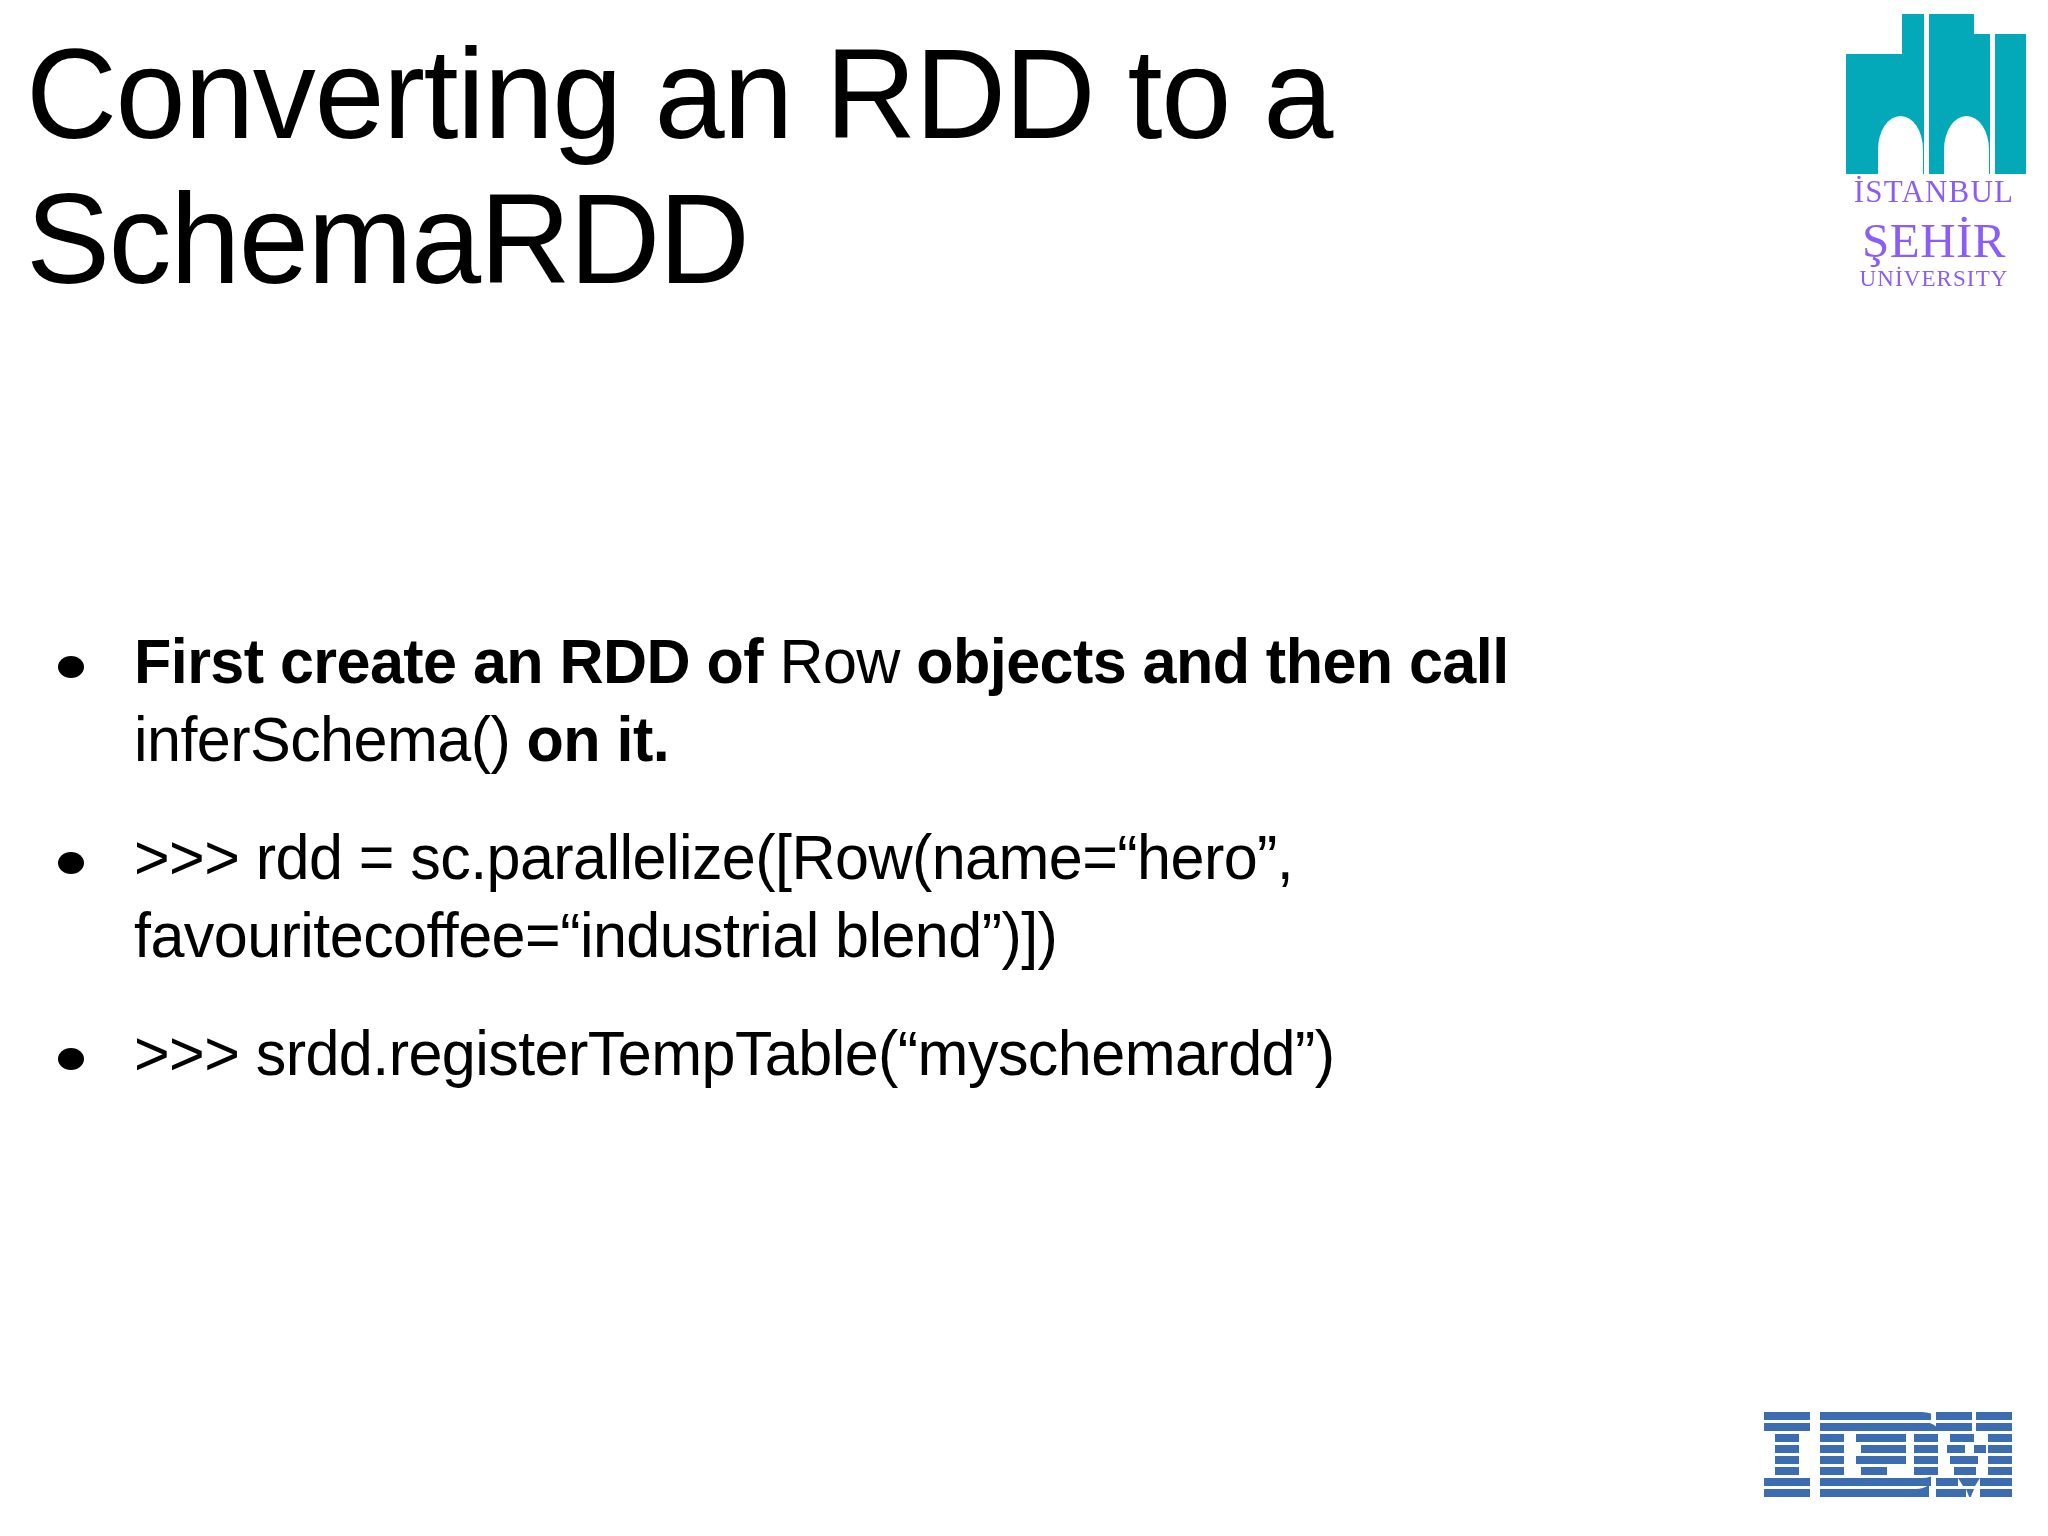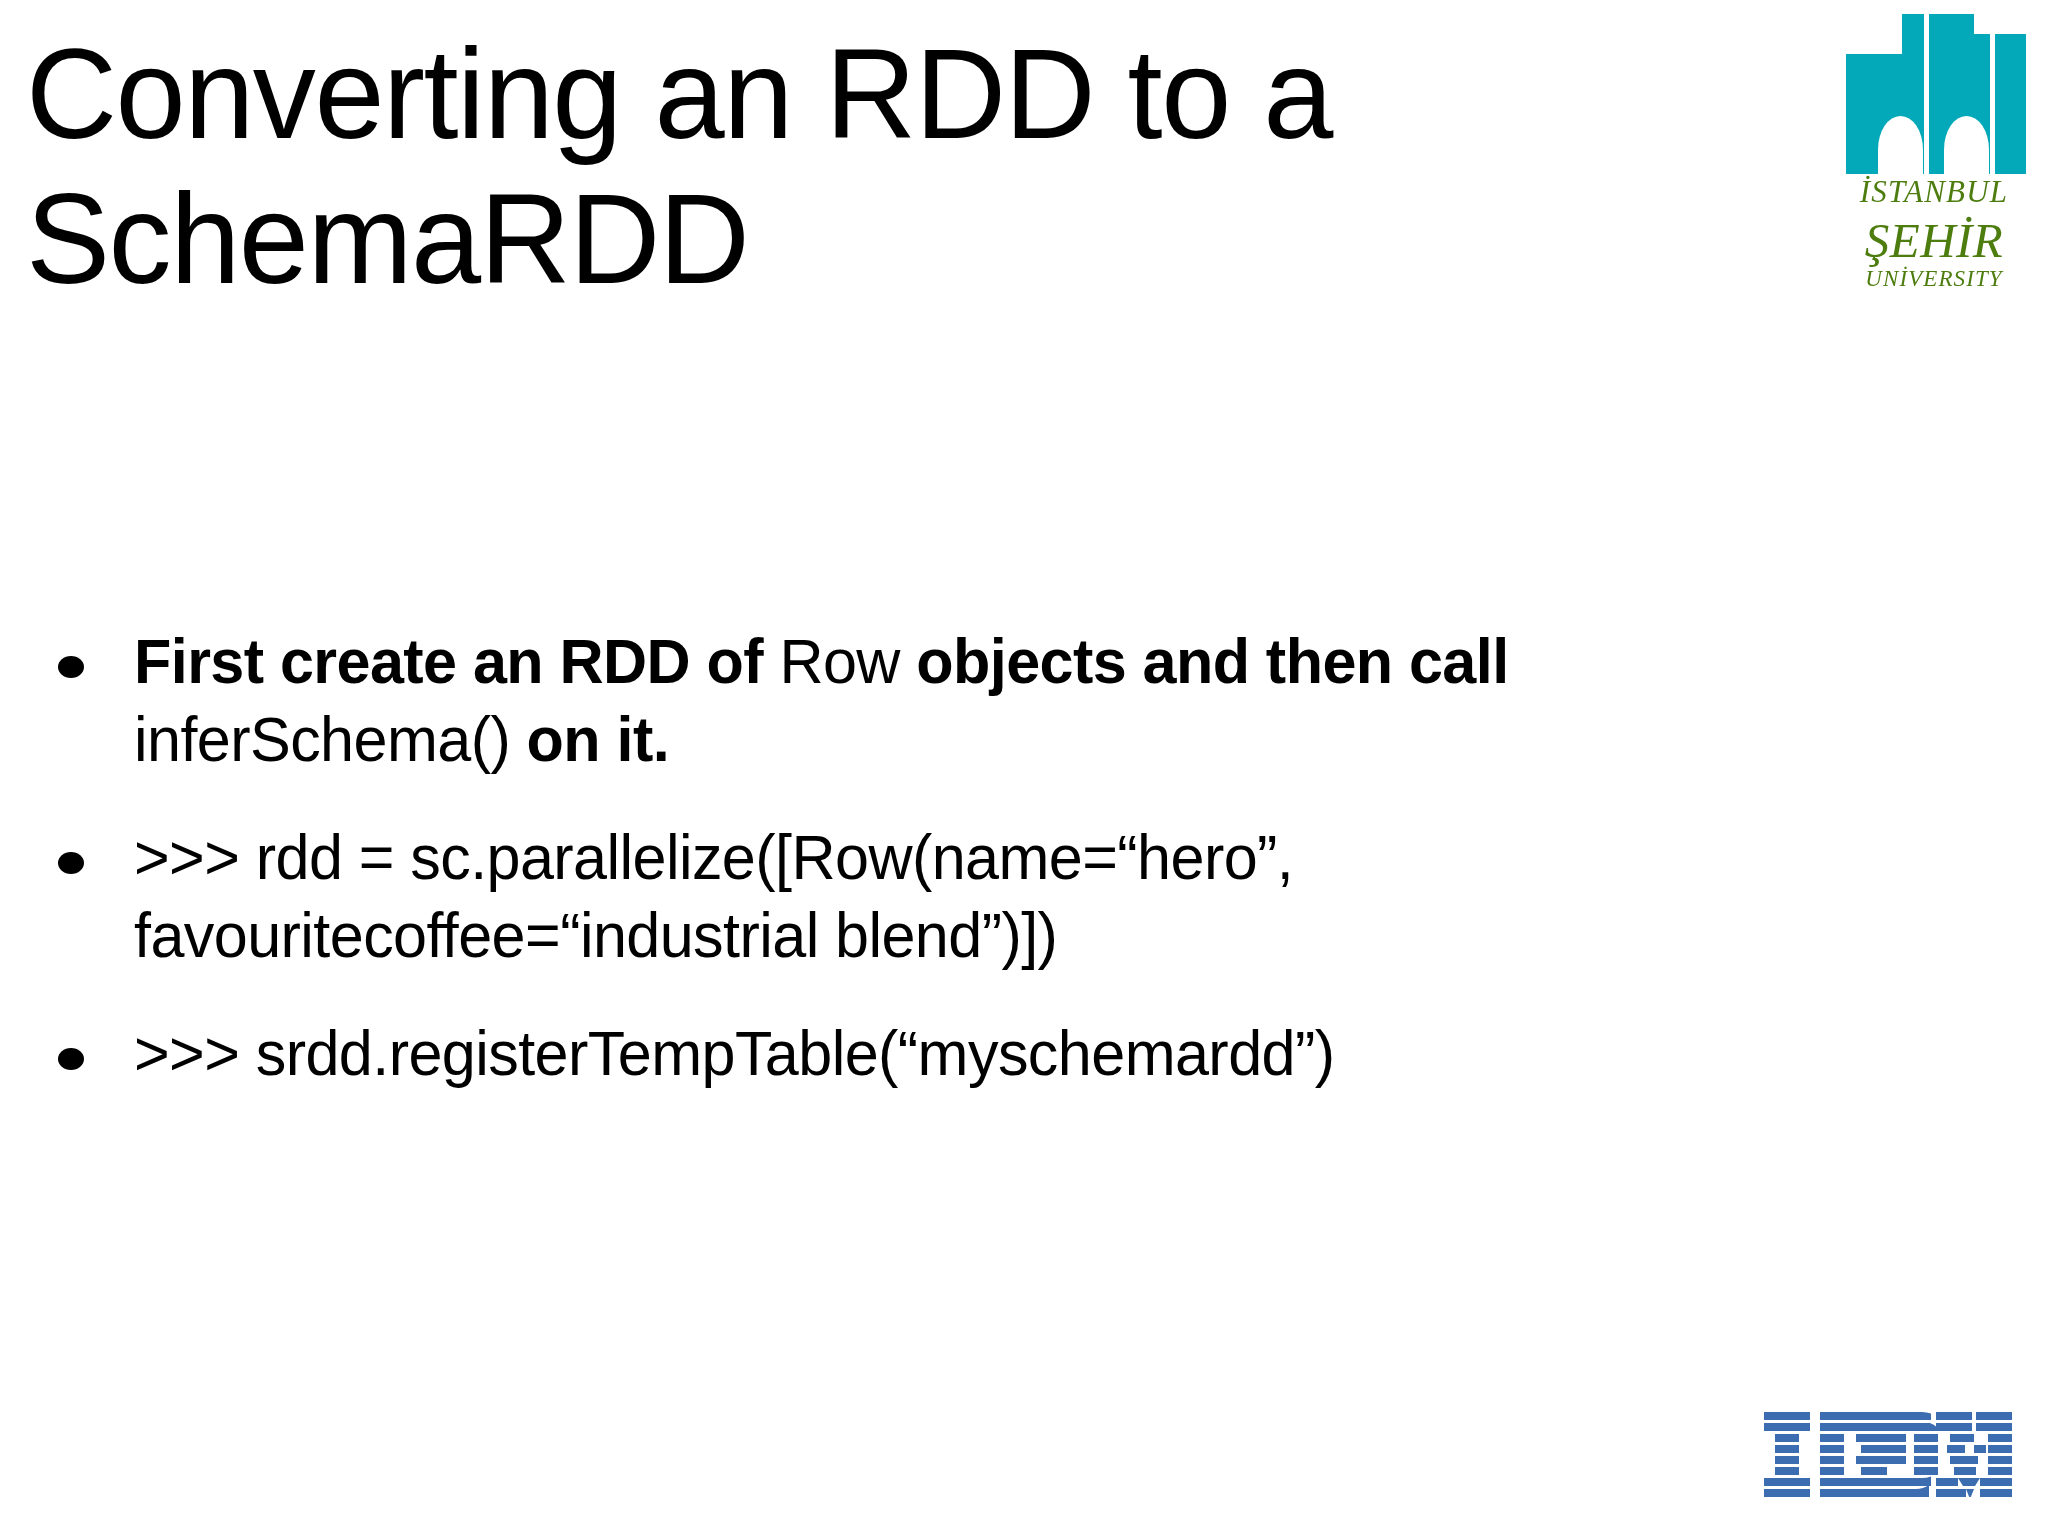--- a/index.html
+++ b/index.html
@@ -120,23 +120,22 @@
   }
   .sehir-gap.g1 { left: 96px;  height: 165px; }
   .sehir-gap.g2 { left: 162px; height: 148px; }
 
   .sehir-words {
     position: absolute;
     left: 0;
     top: 166px;
     width: 212px;
     text-align: center;
-    color: #4d7c0f;
+    color: #8b5cf6;
     font-family: "Liberation Serif", "DejaVu Serif", serif;
-    font-style: italic;
   }
   .sehir-words .w-istanbul {
     font-size: 31px;
     letter-spacing: 1.2px;
     font-weight: 400;
     line-height: 1.0;
   }
   .sehir-words .w-sehir {
     font-size: 49px;
     letter-spacing: 0.5px;

